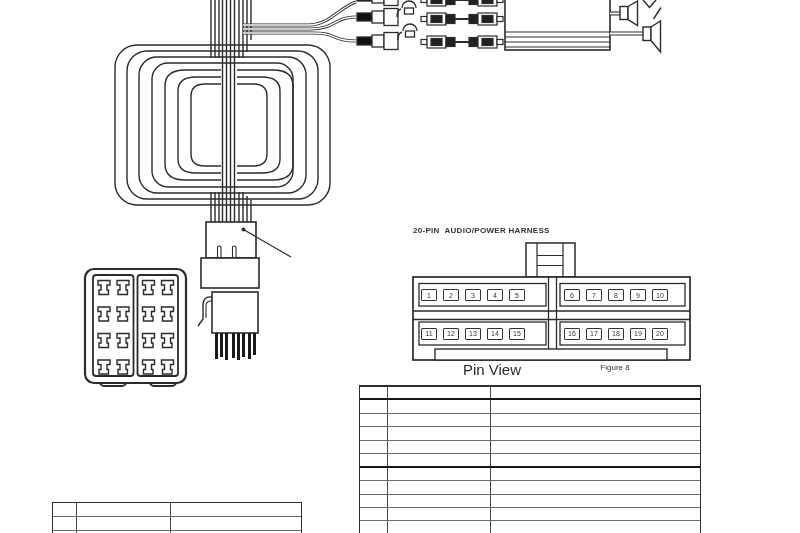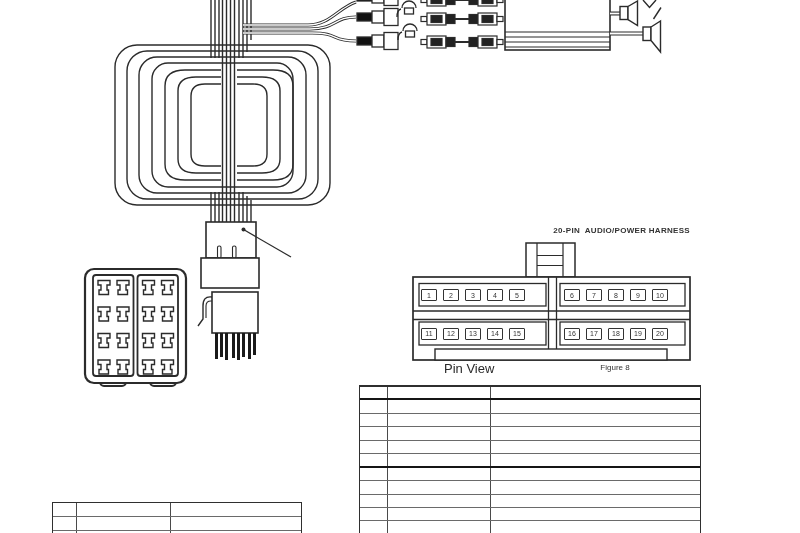--- a/index.html
+++ b/index.html
@@ -1,30 +1,30 @@
 <!DOCTYPE html>
 <html><head>
 <meta charset="utf-8">
 <style>
   html,body{margin:0;padding:0;background:#fff;}
   .page{position:relative;width:800px;height:533px;background:#fff;overflow:hidden;
         font-family:"Liberation Sans", sans-serif;color:#2a2a2a;}
   .page svg{position:absolute;left:0;top:0;}
   .abs{position:absolute;}
-  .harness-title{left:413px;top:226px;width:277px;text-align:right;font-size:8px;
+  .harness-title{left:413px;top:226px;width:277px;text-align:left;font-size:8px;
                  letter-spacing:.3px;white-space:pre;color:#333;font-weight:bold;}
   .pin-row{position:absolute;display:flex;align-items:center;gap:6px;}
   .pin-row.tl{left:421px;top:284px;width:126px;height:22px;}
   .pin-row.tr{left:564px;top:284px;width:122px;height:22px;}
   .pin-row.bl{left:421px;top:322px;width:126px;height:23px;}
   .pin-row.br{left:564px;top:322px;width:122px;height:23px;}
   .pin-box{width:16px;height:12px;border:1.3px solid #333;border-radius:1px;
            display:flex;align-items:center;justify-content:center;
            font-size:7px;color:#333;background:#fff;box-sizing:border-box;}
-  .pin-view-label{left:444px;top:361px;width:120px;font-size:13px;color:#2a2a2a;}
+  .pin-view-label{left:432px;top:361px;width:120px;text-align:center;font-size:15px;color:#2a2a2a;}
   .figure-label{left:565px;top:363px;width:100px;text-align:center;font-size:8px;color:#333;}
   
   .dtable{position:absolute;background:#fff;box-sizing:border-box;}
   .table-right{left:359px;top:385px;width:342px;border:1.4px solid #2f2f2f;border-top-width:2.6px;}
   .table-left{left:52px;top:502px;width:250px;border:1.6px solid #2f2f2f;}
   .t-row{display:grid;box-sizing:border-box;border-bottom:1.2px solid #6a6a6a;}
   .t-row.thick{border-bottom:2.4px solid #151515;}
   .table-right .t-row{grid-template-columns:28px 103px auto;height:13.45px;}
   .table-left .t-row{grid-template-columns:24px 94px auto;height:14px;}
   .t-cell{box-sizing:border-box;}

